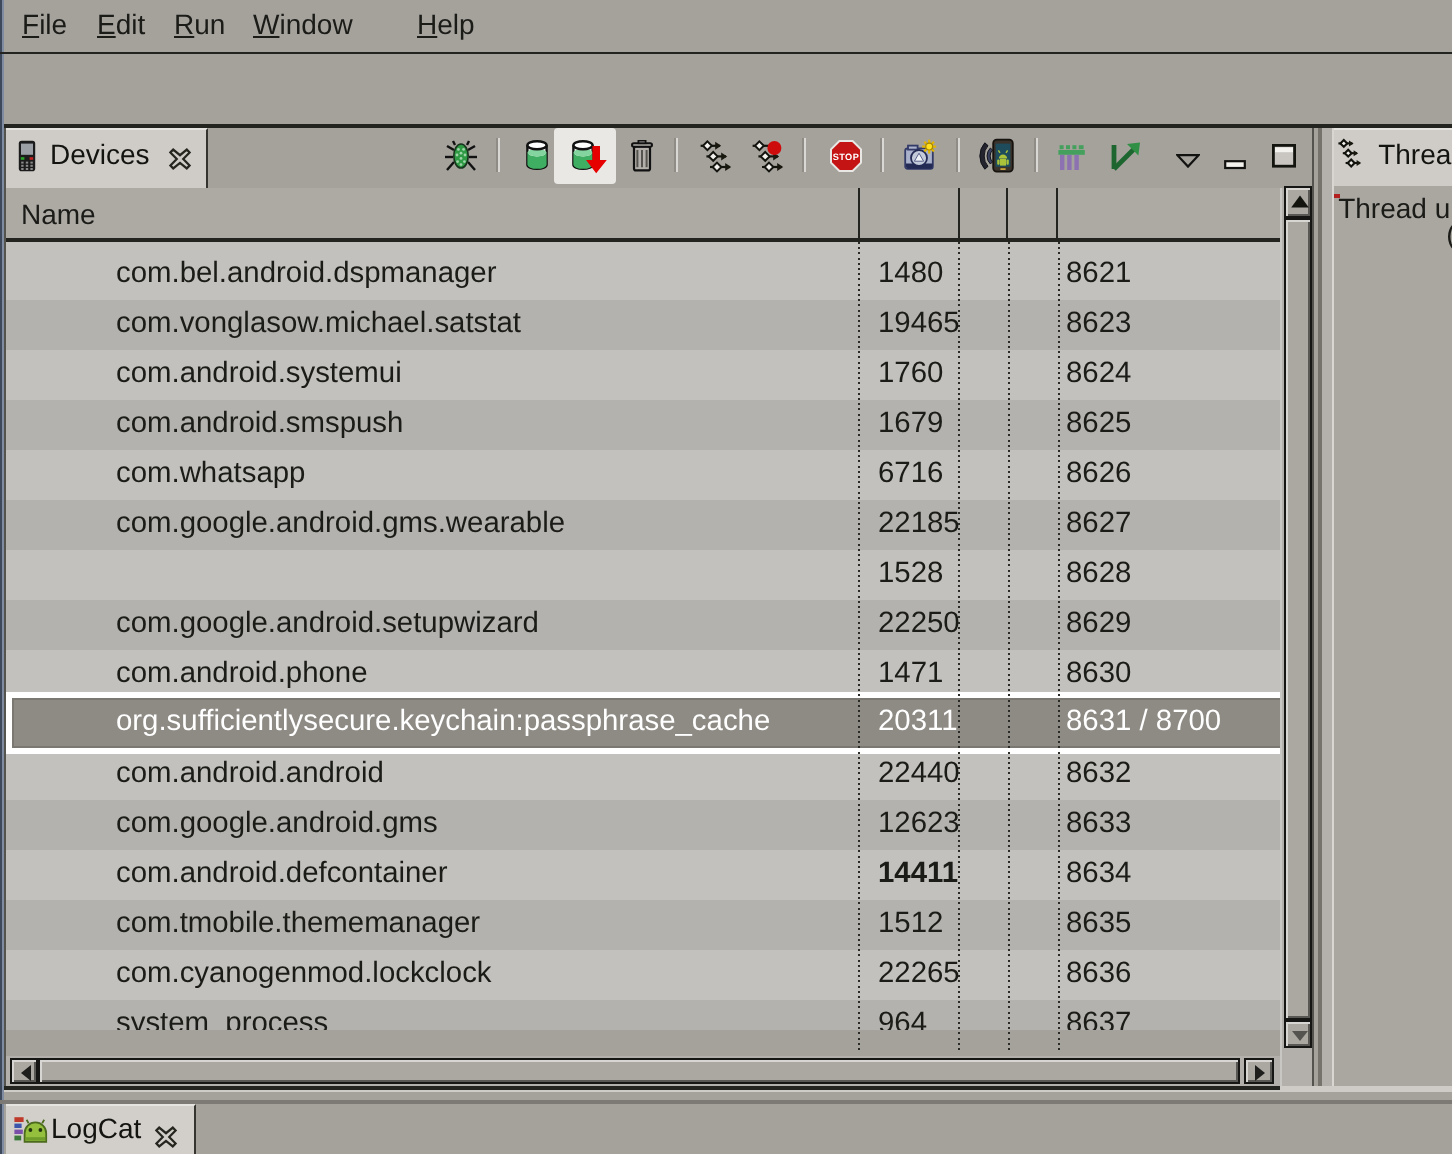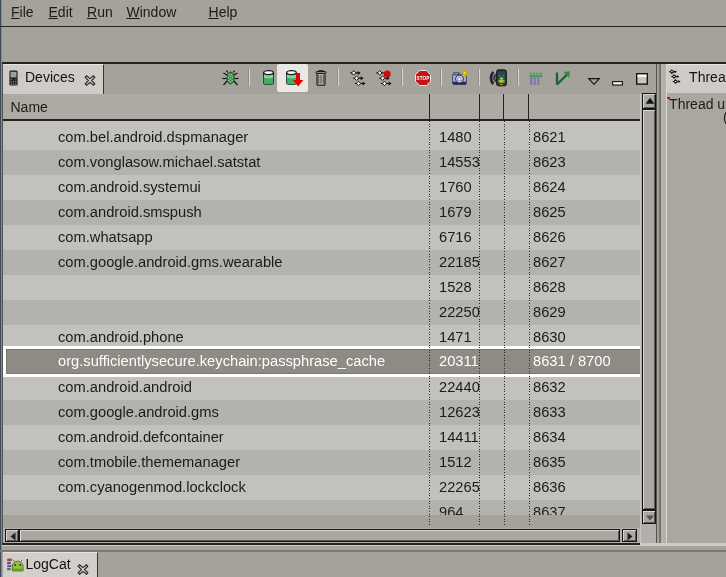--- a/index.html
+++ b/index.html
@@ -246,21 +246,21 @@
 <div class="abs" style="left:528.3px;top:94px;width:1.2px;height:25px;background:#23231f;"></div>
 <div class="abs" style="left:3px;top:119px;width:637px;height:1.8px;background:#23231f;"></div>
 
 <div id="rows" class="abs" style="left:3px;top:121px;width:637px;height:394px;background:#c2c1be;overflow:hidden;font-size:14.7px;">
     <div style="position:absolute;left:0;top:4px;width:637px;height:25px;background:#c2c1be;"></div>
     <div style="position:absolute;left:55px;top:7.5px;white-space:nowrap;color:#1b1b18;">com.bel.android.dspmanager</div>
     <div style="position:absolute;left:436px;top:7.5px;color:#1b1b18;">1480</div>
     <div style="position:absolute;left:530px;top:7.5px;color:#1b1b18;">8621</div>
     <div style="position:absolute;left:0;top:29px;width:637px;height:25px;background:#b3b2af;"></div>
     <div style="position:absolute;left:55px;top:32.5px;white-space:nowrap;color:#1b1b18;">com.vonglasow.michael.satstat</div>
-    <div style="position:absolute;left:436px;top:32.5px;color:#1b1b18;">14553</div>
+    <div style="position:absolute;left:436px;top:32.5px;color:#1b1b18;">19465</div>
     <div style="position:absolute;left:530px;top:32.5px;color:#1b1b18;">8623</div>
     <div style="position:absolute;left:0;top:54px;width:637px;height:25px;background:#c2c1be;"></div>
     <div style="position:absolute;left:55px;top:57.5px;white-space:nowrap;color:#1b1b18;">com.android.systemui</div>
     <div style="position:absolute;left:436px;top:57.5px;color:#1b1b18;">1760</div>
     <div style="position:absolute;left:530px;top:57.5px;color:#1b1b18;">8624</div>
     <div style="position:absolute;left:0;top:79px;width:637px;height:25px;background:#b3b2af;"></div>
     <div style="position:absolute;left:55px;top:82.5px;white-space:nowrap;color:#1b1b18;">com.android.smspush</div>
     <div style="position:absolute;left:436px;top:82.5px;color:#1b1b18;">1679</div>
     <div style="position:absolute;left:530px;top:82.5px;color:#1b1b18;">8625</div>
     <div style="position:absolute;left:0;top:104px;width:637px;height:25px;background:#c2c1be;"></div>
@@ -268,47 +268,49 @@
     <div style="position:absolute;left:436px;top:107.5px;color:#1b1b18;">6716</div>
     <div style="position:absolute;left:530px;top:107.5px;color:#1b1b18;">8626</div>
     <div style="position:absolute;left:0;top:129px;width:637px;height:25px;background:#b3b2af;"></div>
     <div style="position:absolute;left:55px;top:132.5px;white-space:nowrap;color:#1b1b18;">com.google.android.gms.wearable</div>
     <div style="position:absolute;left:436px;top:132.5px;color:#1b1b18;">22185</div>
     <div style="position:absolute;left:530px;top:132.5px;color:#1b1b18;">8627</div>
     <div style="position:absolute;left:0;top:154px;width:637px;height:25px;background:#c2c1be;"></div>
     <div style="position:absolute;left:436px;top:157.5px;color:#1b1b18;">1528</div>
     <div style="position:absolute;left:530px;top:157.5px;color:#1b1b18;">8628</div>
     <div style="position:absolute;left:0;top:179px;width:637px;height:25px;background:#b3b2af;"></div>
+    <div style="position:absolute;left:55px;top:182.5px;white-space:nowrap;color:#1b1b18;">com.google.android.setupwizard</div>
     <div style="position:absolute;left:436px;top:182.5px;color:#1b1b18;">22250</div>
     <div style="position:absolute;left:530px;top:182.5px;color:#1b1b18;">8629</div>
     <div style="position:absolute;left:0;top:204px;width:637px;height:25px;background:#c2c1be;"></div>
     <div style="position:absolute;left:55px;top:207.5px;white-space:nowrap;color:#1b1b18;">com.android.phone</div>
     <div style="position:absolute;left:436px;top:207.5px;color:#1b1b18;">1471</div>
     <div style="position:absolute;left:530px;top:207.5px;color:#1b1b18;">8630</div>
     <div style="position:absolute;left:0;top:254px;width:637px;height:25px;background:#c2c1be;"></div>
     <div style="position:absolute;left:55px;top:257.5px;white-space:nowrap;color:#1b1b18;">com.android.android</div>
     <div style="position:absolute;left:436px;top:257.5px;color:#1b1b18;">22440</div>
     <div style="position:absolute;left:530px;top:257.5px;color:#1b1b18;">8632</div>
     <div style="position:absolute;left:0;top:279px;width:637px;height:25px;background:#b3b2af;"></div>
     <div style="position:absolute;left:55px;top:282.5px;white-space:nowrap;color:#1b1b18;">com.google.android.gms</div>
     <div style="position:absolute;left:436px;top:282.5px;color:#1b1b18;">12623</div>
     <div style="position:absolute;left:530px;top:282.5px;color:#1b1b18;">8633</div>
     <div style="position:absolute;left:0;top:304px;width:637px;height:25px;background:#c2c1be;"></div>
     <div style="position:absolute;left:55px;top:307.5px;white-space:nowrap;color:#1b1b18;">com.android.defcontainer</div>
-    <div style="position:absolute;left:436px;top:307.5px;color:#1b1b18;">14411</div>
+    <div style="position:absolute;left:436px;top:307.5px;color:#1b1b18;font-weight:bold;">14411</div>
     <div style="position:absolute;left:530px;top:307.5px;color:#1b1b18;">8634</div>
     <div style="position:absolute;left:0;top:329px;width:637px;height:25px;background:#b3b2af;"></div>
     <div style="position:absolute;left:55px;top:332.5px;white-space:nowrap;color:#1b1b18;">com.tmobile.thememanager</div>
     <div style="position:absolute;left:436px;top:332.5px;color:#1b1b18;">1512</div>
     <div style="position:absolute;left:530px;top:332.5px;color:#1b1b18;">8635</div>
     <div style="position:absolute;left:0;top:354px;width:637px;height:25px;background:#c2c1be;"></div>
     <div style="position:absolute;left:55px;top:357.5px;white-space:nowrap;color:#1b1b18;">com.cyanogenmod.lockclock</div>
     <div style="position:absolute;left:436px;top:357.5px;color:#1b1b18;">22265</div>
     <div style="position:absolute;left:530px;top:357.5px;color:#1b1b18;">8636</div>
     <div style="position:absolute;left:0;top:379px;width:637px;height:25px;background:#b3b2af;"></div>
+    <div style="position:absolute;left:55px;top:382.5px;white-space:nowrap;color:#1b1b18;">system_process</div>
     <div style="position:absolute;left:436px;top:382.5px;color:#1b1b18;">964</div>
     <div style="position:absolute;left:530px;top:382.5px;color:#1b1b18;">8637</div>
   </div>
 
 <div class="abs" style="left:3px;top:346px;width:640.5px;height:30.6px;background:#ffffff;"></div>
 <div class="abs" style="left:5.5px;top:348.8px;width:635.2px;height:24.8px;background:#8e8a84;border:1px solid #7b7872;box-sizing:border-box;"></div>
 <div class="txt" style="left:58px;top:353.5px;color:#fff;font-size:14.7px;">org.sufficientlysecure.keychain:passphrase_cache</div>
 <div class="txt" style="left:439px;top:353.5px;color:#fff;font-size:14.7px;">20311</div>
 <div class="txt" style="left:533px;top:353.5px;color:#fff;font-size:14.7px;">8631 / 8700</div>
 

